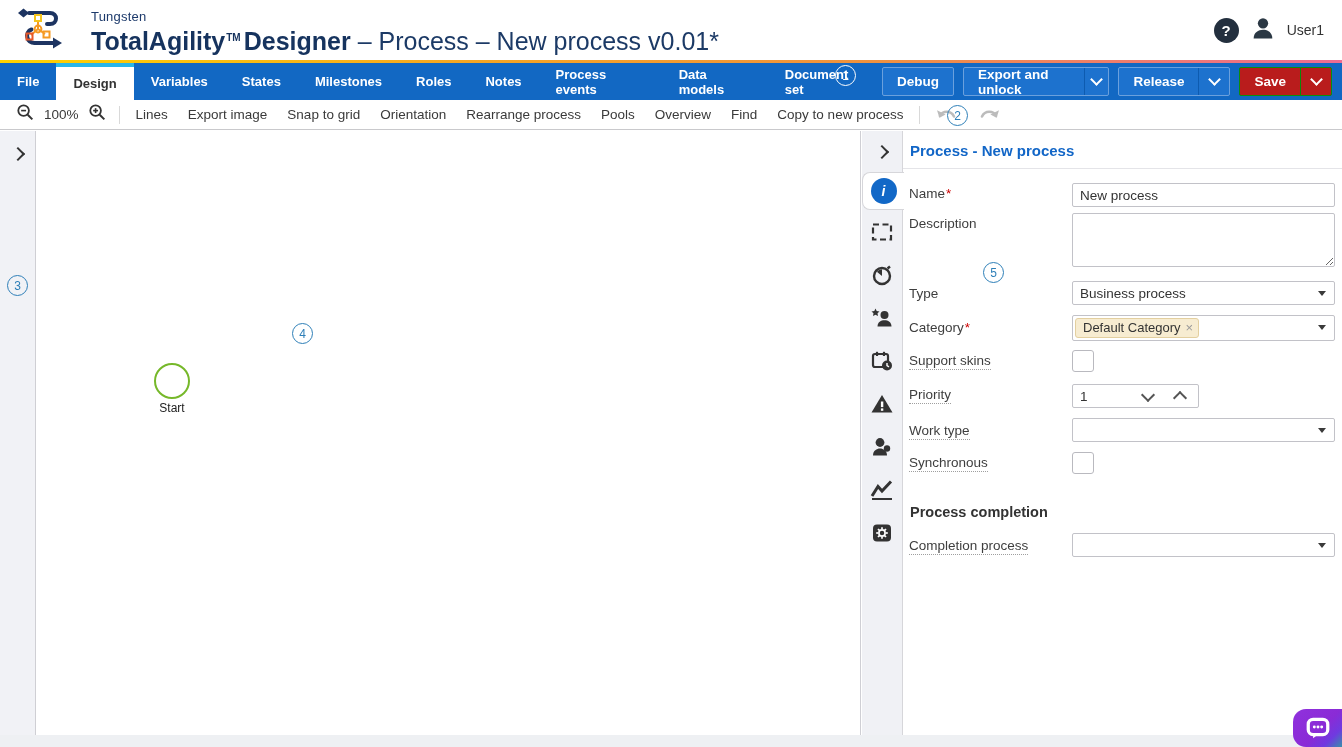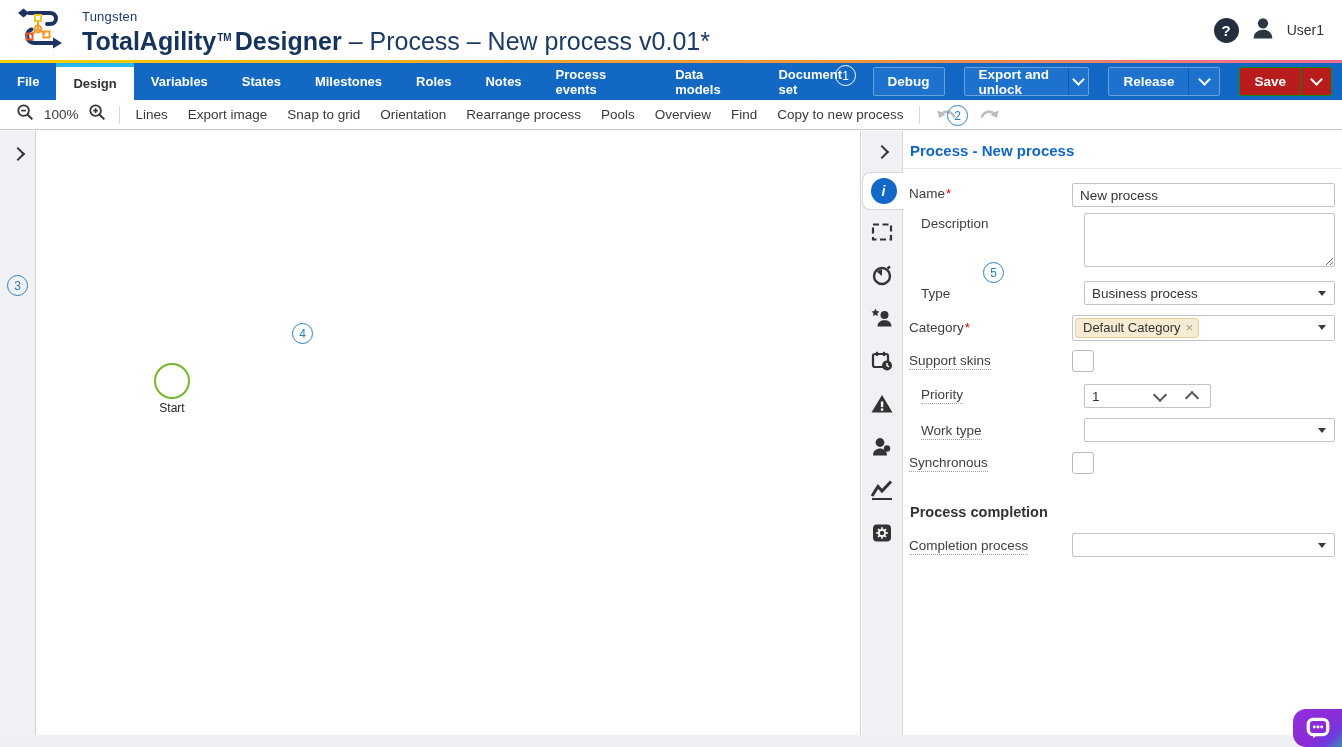--- a/index.html
+++ b/index.html
@@ -4,37 +4,37 @@
 <style>
   html,body{margin:0;padding:0;}
   body{
     width:1342px;height:747px;position:relative;overflow:hidden;
     font-family:"Liberation Sans",sans-serif;background:#fff;
     -webkit-font-smoothing:antialiased;
   }
   
   .app-header{position:absolute;top:0;left:0;right:0;height:60px;background:#fff;display:flex;align-items:center;}
   .brand{display:flex;align-items:flex-start;margin-left:14px;}
-  .brand-text{margin-left:14px;display:flex;flex-direction:column;}
+  .brand-text{margin-left:23px;display:flex;flex-direction:column;}
   .brand-top{font-size:13px;color:#1d3a6b;margin-top:4px;letter-spacing:.2px;}
   .brand-title{font-size:25px;color:#16335e;line-height:28px;white-space:nowrap;}
   .brand-title .b{font-weight:bold;}
   .brand-title sup{font-size:10px;font-weight:bold;vertical-align:9px;margin:0 3px 0 1px;}
   .brand-title .rest{font-weight:normal;color:#1c3a66;}
   .header-right{position:absolute;right:18px;top:0;height:60px;display:flex;align-items:center;gap:10px;}
   .help-circle{width:25px;height:25px;border-radius:50%;background:#232f3e;color:#fff;font-size:15px;font-weight:bold;display:flex;align-items:center;justify-content:center;cursor:pointer;}
   .user-name{font-size:14px;color:#333;}
   
   .brand-stripe{position:absolute;top:60px;left:0;right:0;height:3px;
     background:linear-gradient(to right,#ffd200 0%,#f6a623 35%,#f0923e 65%,#ee6b93 100%);}
   
   .menubar{position:absolute;top:63px;left:0;right:0;height:37px;background:#1268c3;display:flex;align-items:stretch;}
   .menu-tab{color:#fff;font-size:13px;font-weight:600;padding:0 17px;display:flex;align-items:center;cursor:pointer;box-sizing:border-box;}
   .menu-tab.active{background:#fff;color:#333;border-top:4px solid #29b6ea;}
-  .menu-actions{margin-left:auto;display:flex;align-items:center;gap:19px;padding-right:10px;}
+  .menu-actions{margin-left:auto;display:flex;align-items:center;gap:9px;padding-right:10px;}
   .mbtn{display:flex;align-items:stretch;height:27px;border:1px solid #6aa0dd;border-radius:2px;background:#1d72ce;color:#fff;font-size:13.5px;font-weight:600;cursor:pointer;}
   .mbtn .seg{display:flex;align-items:center;padding:0 14px;}
   .mbtn .drop{display:flex;align-items:center;justify-content:center;width:30px;border-left:1px solid #0d5bb0;}
   .mbtn.green{background:#b91c1c;border-color:#0c8e0c;}
   .mbtn.green .drop{border-left:1px solid #0a8a0a;}
   .chev-w{width:7px;height:7px;border-right:2px solid #fff;border-bottom:2px solid #fff;transform:rotate(45deg);margin-top:-4px;}
   
   .toolbar{position:absolute;top:100px;left:0;right:0;height:30px;background:#fff;border-bottom:1px solid #c9c9cc;display:flex;align-items:center;padding-left:10px;box-sizing:border-box;}
   .tb-item{font-size:13.5px;color:#3a3a3a;padding:0 10px;cursor:pointer;white-space:nowrap;}
   .tb-zoom{display:flex;align-items:center;gap:7px;padding:0 6px;}
@@ -79,21 +79,21 @@
   .fsection{font-size:14.5px;font-weight:bold;color:#333;margin:26px 0 13px 1px;}
   
   .bottom-strip{position:absolute;left:0;right:0;bottom:0;height:12px;background:#eef0f3;}
   .chat-btn{position:absolute;right:0;bottom:0;width:49px;height:38px;border-radius:13px 0 0 13px;z-index:60;cursor:pointer;
     background:linear-gradient(135deg,#9031dd 0%,#8a2bd6 55%,#6f3ae0 78%,#2aa49e 105%);
     display:flex;align-items:center;justify-content:center;}
   
   .ann{position:absolute;width:19px;height:19px;border-radius:50%;border:1.5px solid #2e7fb8;color:#2e7fb8;font-size:12px;display:flex;align-items:center;justify-content:center;z-index:50;background:transparent;}
   .ann.white{border-color:#fff;color:#fff;}
   
-  .mb6{margin-bottom:6px;} .mb8{margin-bottom:8px;} .mb9{margin-bottom:9px;} .mb10{margin-bottom:10px;margin-left:12px;} .mb12{margin-bottom:24px;}
+  .mb6{margin-bottom:6px;} .mb8{margin-bottom:8px;} .mb9{margin-bottom:9px;} .mb10{margin-bottom:10px;} .mb12{margin-bottom:24px;}
 </style>
 </head>
 <body>
 
 <div class="app-header">
   <div class="brand">
     <span>
       <svg width="54" height="46" viewBox="0 0 54 46">
         <g fill="none" stroke="#1d3461" stroke-width="4" stroke-linecap="round">
           <path d="M15 8 H36 C44 8 44 19 36 19 H33"></path>

